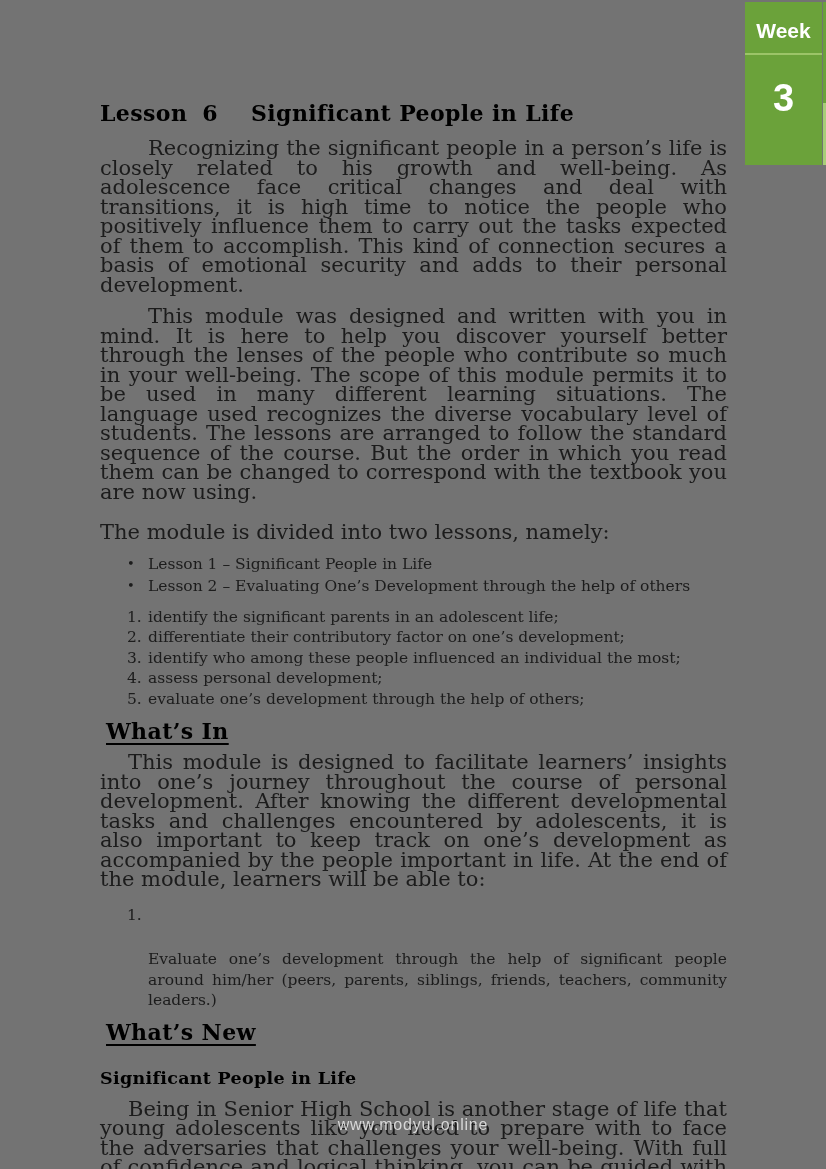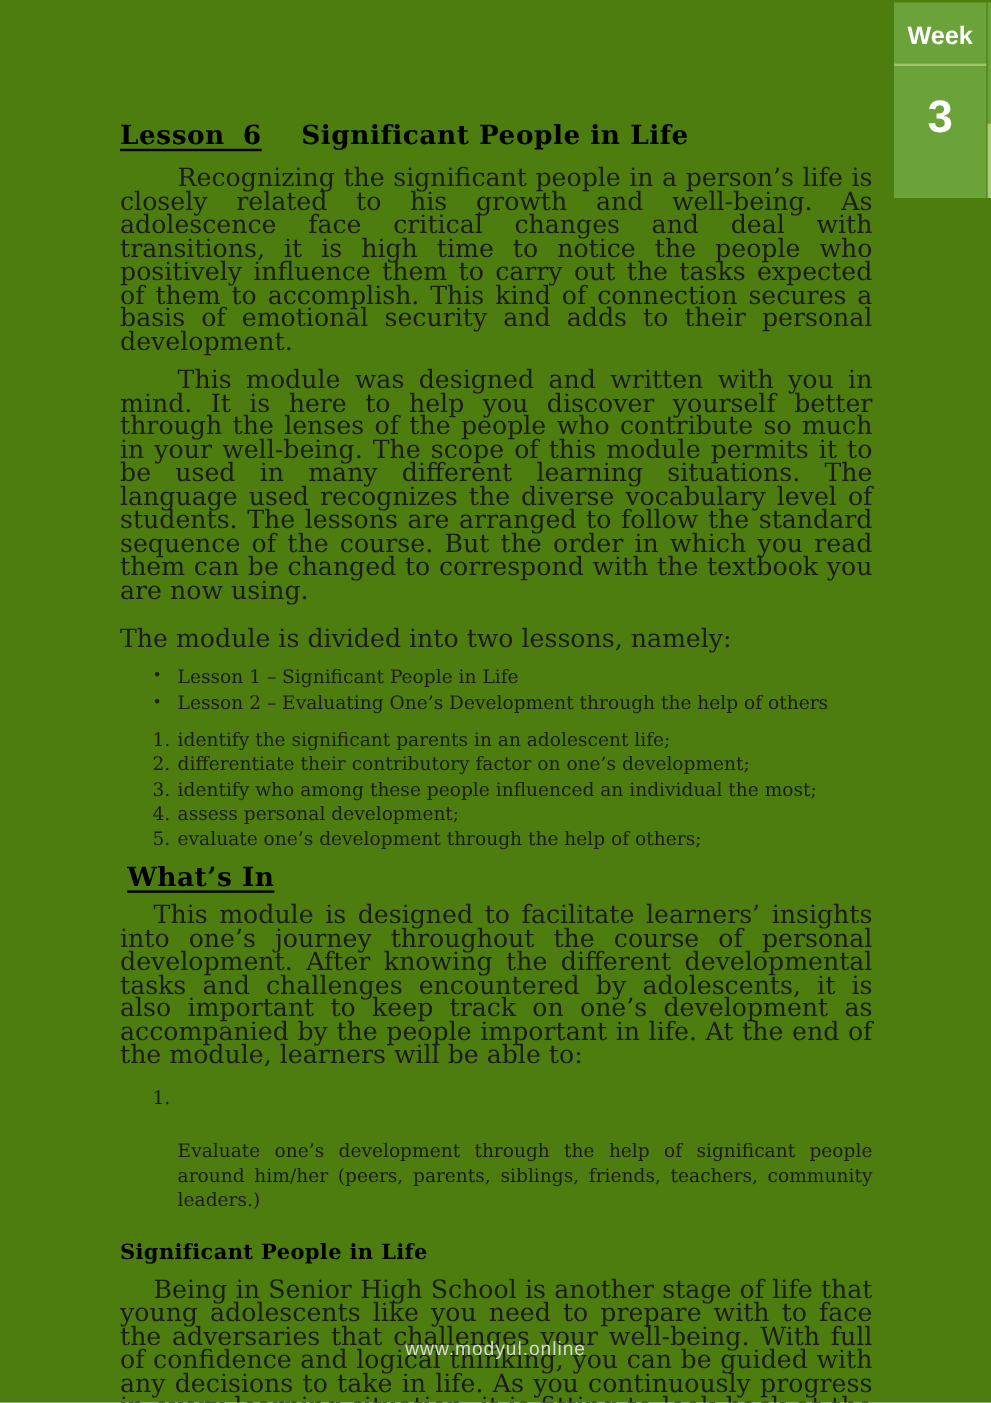--- a/index.html
+++ b/index.html
@@ -1,20 +1,20 @@
 <!DOCTYPE html>
 <html><head>
 <meta charset="utf-8">
 <style>
   html, body { margin: 0; padding: 0; background: #ffffff; }
   .page {
     position: relative;
     width: 826px;
     height: 1169px;
-    background: #4d7c0f;
+    background: #737373;
     font-family: "DejaVu Serif", "Liberation Serif", serif;
     color: #1c1c1c;
     overflow: hidden;
   }
 
   
   .week-tab {
     position: absolute;
     top: 2px;
     right: 4px;
@@ -49,21 +49,20 @@
     padding-top: 100px;
   }
   h1, h2 {
     margin: 0;
     font-size: 22px;
     font-weight: bold;
     color: #000000;
     letter-spacing: 0.4px;
   }
   h1 .lesson-no {
-    text-decoration: underline;
     text-decoration-thickness: 2px;
     text-underline-offset: 4px;
     word-spacing: 7px;
     margin-right: 33px;
   }
   h2 {
     padding-left: 6px;
     text-decoration: underline;
     text-decoration-thickness: 2px;
     text-underline-offset: 4px;
@@ -190,20 +189,21 @@
 
     <p class="just indent-sm mt-p3">This module is designed to facilitate learners’ insights into one’s journey throughout the course of personal development. After knowing the different developmental tasks and challenges encountered by adolescents, it is also important to keep track on one’s development as accompanied by the people important in life. At the end of the module, learners will be able to:</p>
 
     <div class="list nums mt-num2">
       <div class="li">
         <span class="marker">1.</span>
         <span class="txt just">Evaluate one’s development through the help of significant people around him/her (peers, parents, siblings, friends, teachers, community leaders.)</span>
       </div>
     </div>
 
+    <h2 class="mt-h2c">What’s New</h2>
 
     <h3>Significant People in Life</h3>
 
     <p class="just indent-sm mt-p4">Being in Senior High School is another stage of life that young adolescents like you need to prepare with to face the adversaries that challenges your well-being. With full of confidence and logical thinking, you can be guided with any decisions to take in life.  As you continuously progress in every learning situation, it is fitting to look back at the people who molded you to become better as a person.</p>
 
   </div>
 
   <div class="footer wm-pos" style="position:absolute;">
     <div class="watermark">www.modyul.online</div>
   </div>

